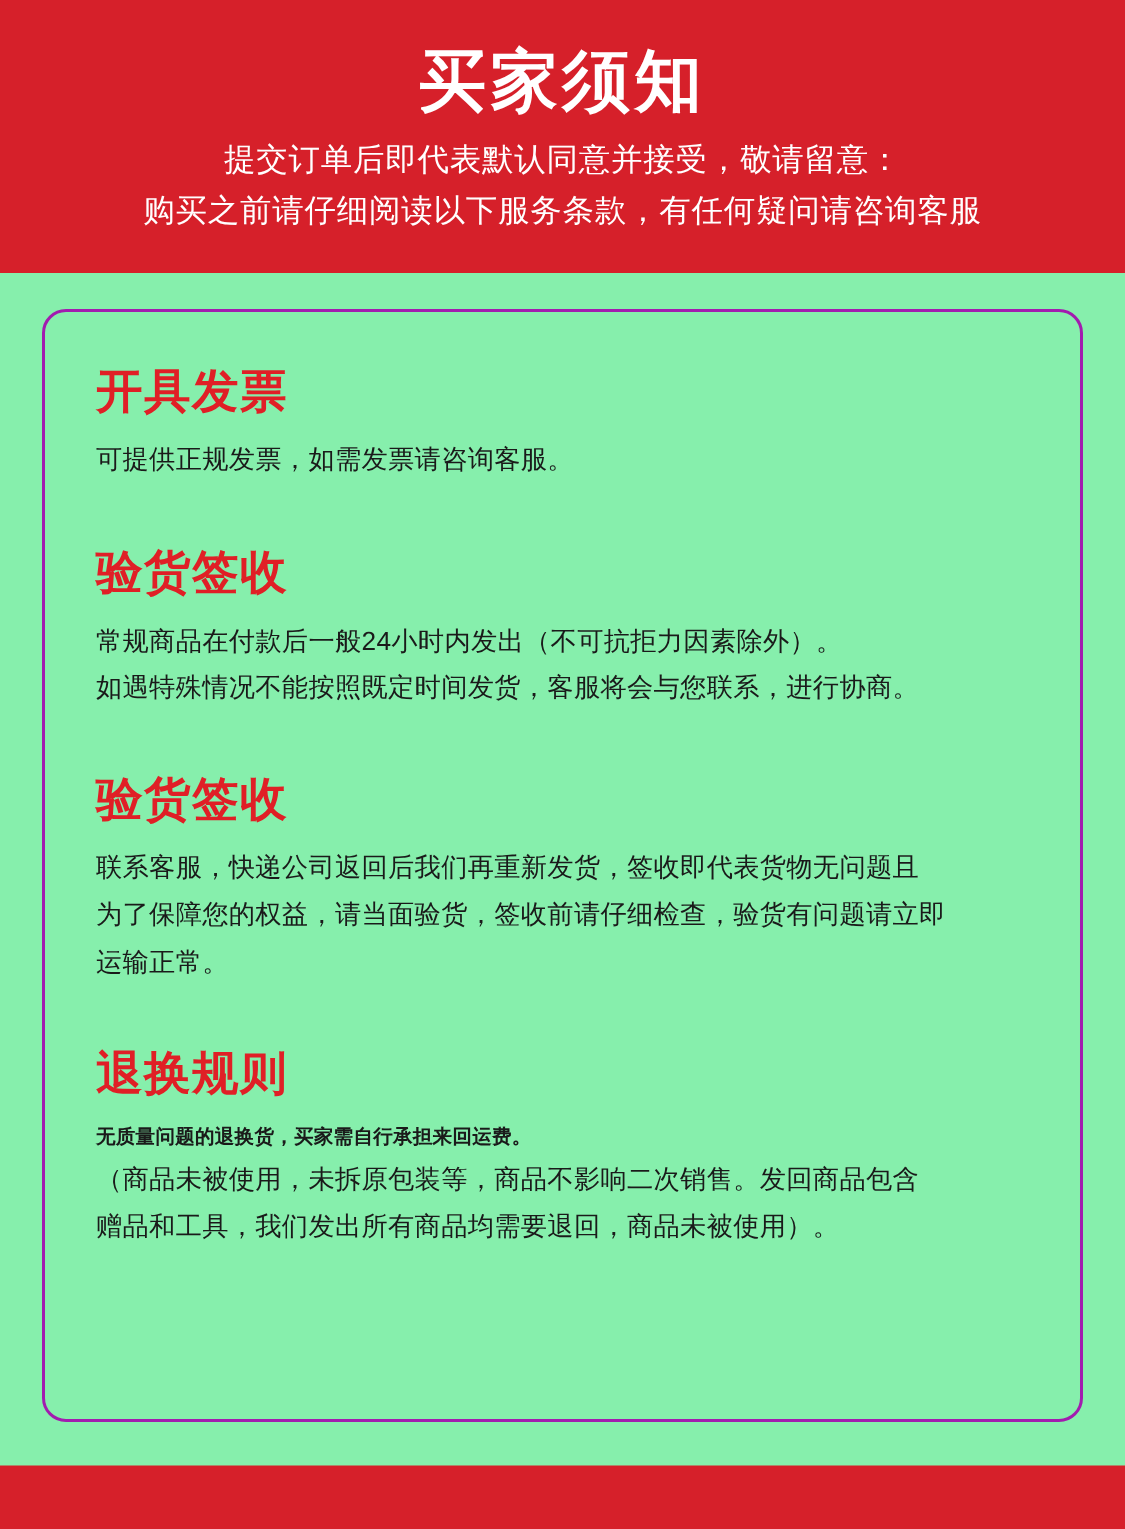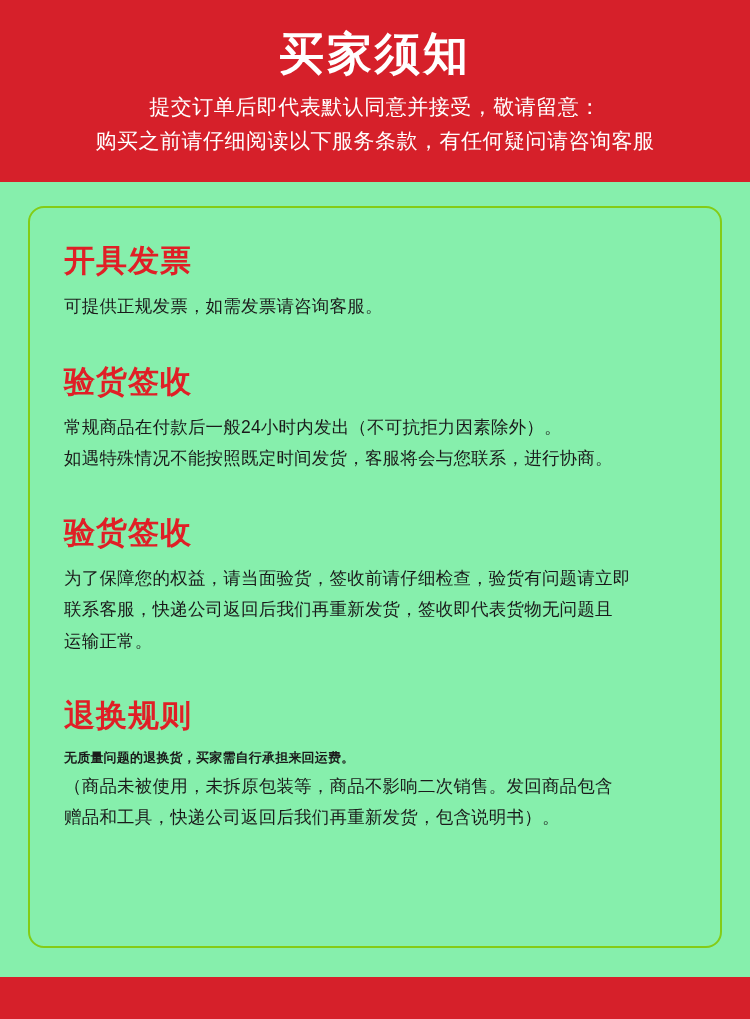--- a/index.html
+++ b/index.html
@@ -44,21 +44,21 @@
     padding: 0 16px;
   }
   .header-sub div {
     white-space: nowrap;
   }
   .body-wrap {
     padding: 24px 28px 0 28px;
     box-sizing: border-box;
   }
   .card {
-    border: 2px solid #84cc16;
+    border: 2px solid #a21caf;
     border-radius: 16px;
     box-sizing: border-box;
     padding: 34px 34px 40px 34px;
     height: 742px;
   }
   .section {
     margin-bottom: 26px;
   }
   .section:last-child {
     margin-bottom: 4px;
@@ -131,34 +131,34 @@
           <p>常规商品在付款后一般24小时内发出（不可抗拒力因素除外）。</p>
           <p>如遇特殊情况不能按照既定时间发货，客服将会与您联系，进行协商。</p>
         </div>
       </div>
 
       <div class="spacer"></div>
 
       <div class="section">
         <h2 class="sec-title">验货签收</h2>
         <div class="sec-body">
+          <p>联系客服，快递公司返回后我们再重新发货，签收即代表货物无问题且</p>
           <p>为了保障您的权益，请当面验货，签收前请仔细检查，验货有问题请立即</p>
-          <p>联系客服，快递公司返回后我们再重新发货，签收即代表货物无问题且</p>
           <p>运输正常。</p>
         </div>
       </div>
 
       <div class="spacer"></div>
 
       <div class="section">
         <h2 class="sec-title">退换规则</h2>
         <div class="sec-body">
           <p class="bold">无质量问题的退换货，买家需自行承担来回运费。</p>
           <p class="indent">（商品未被使用，未拆原包装等，商品不影响二次销售。发回商品包含</p>
-          <p>赠品和工具，快递公司返回后我们再重新发货，包含说明书）。</p>
+          <p>赠品和工具，我们发出所有商品均需要退回，商品未被使用）。</p>
         </div>
       </div>
 
     </div>
   </div>
 
   <div class="footer-bar"></div>
 </div>
 
 </body></html>

